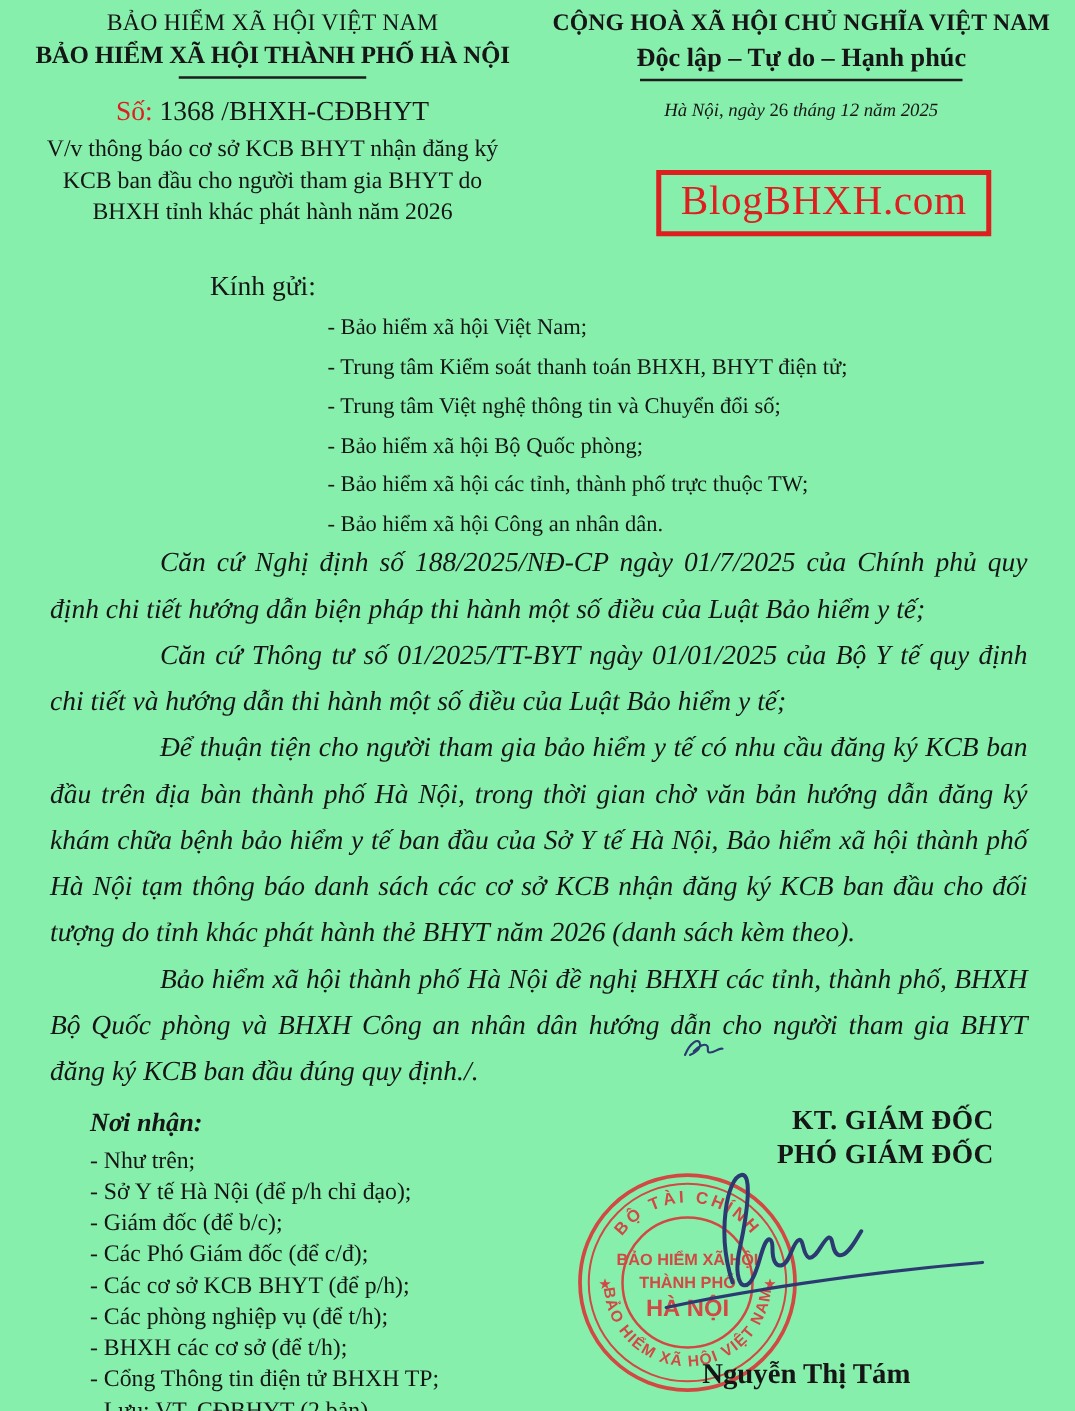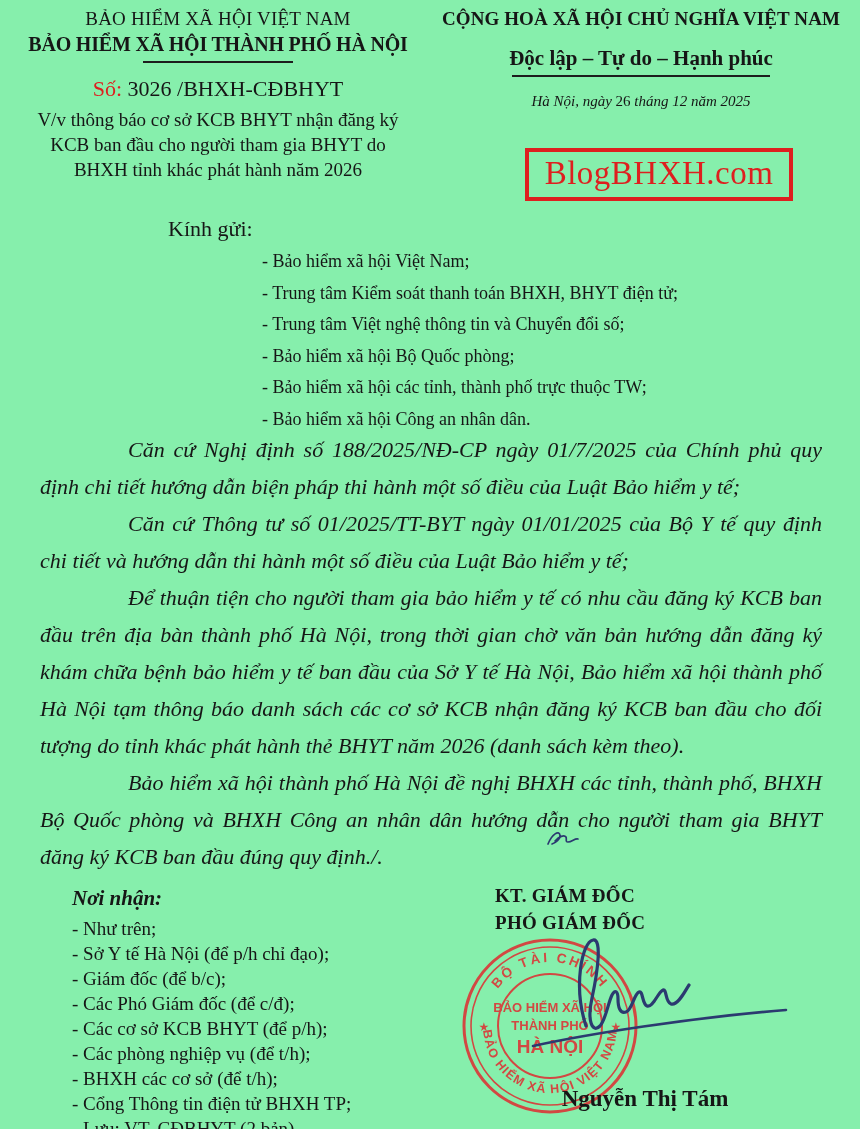--- a/index.html
+++ b/index.html
@@ -22,63 +22,63 @@
   .hdr-left{position:absolute;left:6px;top:8px;width:424px;text-align:center;}
   .hdr-left .l1{font-size:19px;letter-spacing:.2px;}
   .hdr-left .l2{font-size:20px;font-weight:bold;margin-top:3px;letter-spacing:-0.2px;}
   .rule-s{width:150px;border-top:2px solid #1d1d1d;margin:5px auto 0;}
   .so-line{font-size:22px;margin-top:13px;}
   .so-label{color:var(--red);}
   .subject{font-size:19px;line-height:25px;margin-top:5px;}
   
   .hdr-right{position:absolute;left:428px;top:8px;width:426px;text-align:center;}
   .hdr-right .l1{font-size:19px;font-weight:bold;letter-spacing:.1px;}
-  .hdr-right .l2{font-size:21px;font-weight:bold;margin-top:16px;}
+  .hdr-right .l2{font-size:21px;font-weight:bold;margin-top:4px;}
   .rule-b{width:258px;border-top:2px solid #1d1d1d;margin:4px auto 0;}
   .dateline{font-size:15px;font-style:italic;margin-top:16px;}
   .dateline .upright{font-style:normal;}
   .blogbox{
     display:inline-block;margin-top:20px;margin-left:36px;
     border:4px solid var(--red);
     padding:3px 16px 5px;
     font-weight:normal;font-size:33px;color:var(--red);
     letter-spacing:.5px;
   }
   
   .kinh-gui{position:absolute;left:168px;top:216px;font-size:22px;}
   .recipients{position:absolute;left:262px;top:246px;font-size:18px;line-height:31.5px;}
   
   .paras{position:absolute;left:40px;top:431px;width:782px;font-size:22px;line-height:37px;text-align:justify;font-style:italic;}
   .paras p{margin:0;text-indent:88px;}
   
   .noi-nhan{position:absolute;left:72px;top:886px;font-size:19px;}
   .noi-nhan .nn-title{font-size:21px;font-weight:bold;font-style:italic;margin-bottom:5px;}
   .noi-nhan .nn-item{line-height:25px;}
-  .sign-head{position:absolute;left:495px;top:882px;width:300px;text-align:left;
-             font-weight:bold;font-size:19px;line-height:27px;letter-spacing:.3px;}
+  .sign-head{position:absolute;left:495px;top:882px;width:300px;text-align:right;
+             font-weight:bold;font-size:22px;line-height:27px;letter-spacing:.3px;}
   .sign-name{position:absolute;left:495px;top:1086px;width:300px;text-align:center;
              font-weight:bold;font-size:23px;}
   
   .stamp{position:absolute;left:461px;top:937px;width:178px;height:178px;opacity:.92;}
   .stamp text{font-family:"Liberation Sans","DejaVu Sans",sans-serif;font-weight:bold;fill:var(--stamp-red);}
   .sig{position:absolute;left:528px;top:928px;width:270px;height:148px;}
   .initial{position:absolute;left:545px;top:826px;width:36px;height:26px;}
 </style>
 </head>
 <body>
 
 <div class="doc">
 
   <div class="hdr-left">
     <div class="l1">BẢO HIỂM XÃ HỘI VIỆT NAM</div>
     <div class="l2">BẢO HIỂM XÃ HỘI THÀNH PHỐ HÀ NỘI</div>
     <div class="rule-s"></div>
     <div class="so-line">
       <span class="so-label">Số:</span>
-      <span>3026</span>
+      <span>1368</span>
       <span>/BHXH-CĐBHYT</span>
     </div>
     <div class="subject">
       <div>V/v thông báo cơ sở KCB BHYT nhận đăng ký</div>
       <div>KCB ban đầu cho người tham gia BHYT do</div>
       <div>BHXH tỉnh khác phát hành năm 2026</div>
     </div>
   </div>
 
   <div class="hdr-right">

